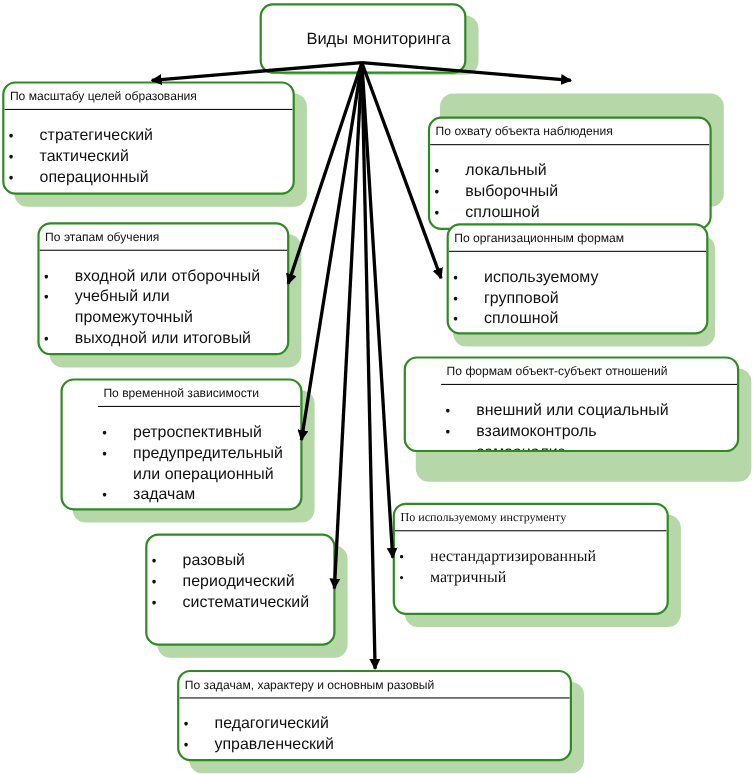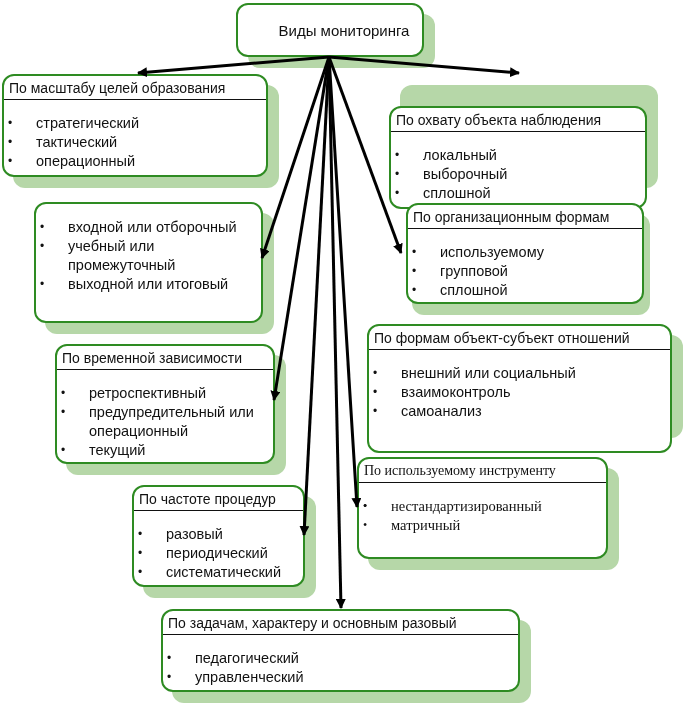--- a/index.html
+++ b/index.html
@@ -1,35 +1,35 @@
 <!DOCTYPE html>
 <html><head>
 <meta charset="utf-8">
 <style>
   html, body { margin: 0; padding: 0; background: #ffffff; }
   body { width: 686px; height: 704px; position: relative; overflow: hidden;
          font-family: "Liberation Sans", sans-serif; color: #111; }
   .shadow { position: absolute; background: #b6d7a8; border-radius: 12px; }
   .box { position: absolute; background: #ffffff; border: 2px solid #2e8b22;
          border-radius: 12px; box-sizing: border-box; overflow: hidden; }
-  .box .hdr { font-size: 14px; line-height: 18px; padding: 3px 0 0 5px; height: 24px;
+  .box .hdr { font-size: 11px; line-height: 18px; padding: 3px 0 0 5px; height: 24px;
               box-sizing: border-box; border-bottom: 1.5px solid #111; white-space: nowrap; }
   .box ul { list-style: none; margin: 0; padding: 14px 0 0 0; }
   .box li { position: relative; font-size: 14.5px; line-height: 19px; padding-left: 32px; }
   .box li .bullet { position: absolute; left: 4px; top: 0; font-size: 12px; }
   .root { position: absolute; background: #fff; border: 2px solid #2e8b22; border-radius: 12px;
           box-sizing: border-box; display: flex; align-items: center; justify-content: center;
           font-size: 15px; }
   svg#arrows { position: absolute; left: 0; top: 0; }
 </style>
 </head>
 <body>
 
 <div class="shadow" style="left:248px;top:14px;width:187px;height:54px;"></div>
-<div class="root" style="left:236px;top:3px;width:188px;height:54px;padding-left:28px;">
+<div class="root" style="left:236px;top:3px;width:188px;height:64px;padding-left:28px;">
   <span>Виды мониторинга</span>
 </div>
 
 <div id="boxes">
     <div class="shadow" style="left: 13px; top: 85px; width: 266px; height: 103px;"></div>
     <div class="box" style="left: 2px; top: 74px; width: 266px; height: 103px;">
       <div class="hdr">По масштабу целей образования</div>
       <ul>
         <li style="max-width: 226px;"><span class="bullet">•</span><span>стратегический</span></li>
         <li style="max-width: 226px;"><span class="bullet">•</span><span>тактический</span></li>
@@ -40,65 +40,65 @@
     <div class="box" style="left: 389px; top: 74px; width: 258px; height: 103px; margin-top: 32px;">
       <div class="hdr">По охвату объекта наблюдения</div>
       <ul>
         <li style="max-width: 218px;"><span class="bullet">•</span><span>локальный</span></li>
         <li style="max-width: 218px;"><span class="bullet">•</span><span>выборочный</span></li>
         <li style="max-width: 218px;"><span class="bullet">•</span><span>сплошной</span></li>
       </ul>
     </div>
     <div class="shadow" style="left: 45px; top: 213px; width: 229px; height: 121px;"></div>
     <div class="box" style="left: 34px; top: 202px; width: 229px; height: 121px;">
+      <div class="hdr">По этапам обучения</div>
       <ul>
         <li style="max-width: 189px;"><span class="bullet">•</span><span>входной или отборочный</span></li>
         <li style="max-width: 150px;"><span class="bullet">•</span><span>учебный или промежуточный</span></li>
         <li style="max-width: 189px;"><span class="bullet">•</span><span>выходной или итоговый</span></li>
       </ul>
     </div>
     <div class="shadow" style="left: 412px; top: 214px; width: 238px; height: 101px;"></div>
     <div class="box" style="left: 406px; top: 203px; width: 238px; height: 101px;">
       <div class="hdr">По организационным формам</div>
       <ul>
         <li style="max-width: 198px;"><span class="bullet">•</span><span>используемому</span></li>
         <li style="max-width: 198px;"><span class="bullet">•</span><span>групповой</span></li>
         <li style="max-width: 198px;"><span class="bullet">•</span><span>сплошной</span></li>
       </ul>
     </div>
     <div class="shadow" style="left: 378px; top: 335px; width: 305px; height: 103px;"></div>
-    <div class="box" style="left: 367px; top: 324px; width: 305px; height: 129px;">
+    <div class="box" style="left: 367px; top: 324px; width: 305px; height: 87px; padding-left: 32px;">
       <div class="hdr">По формам объект-субъект отношений</div>
       <ul>
         <li style="max-width: 265px;"><span class="bullet">•</span><span>внешний или социальный</span></li>
         <li style="max-width: 265px;"><span class="bullet">•</span><span>взаимоконтроль</span></li>
         <li style="max-width: 265px;"><span class="bullet">•</span><span>самоанализ</span></li>
       </ul>
     </div>
     <div class="shadow" style="left: 66px; top: 355px; width: 220px; height: 120px;"></div>
-    <div class="box" style="left: 55px; top: 344px; width: 220px; height: 120px;">
+    <div class="box" style="left: 55px; top: 344px; width: 220px; height: 120px; padding-left: 32px;">
       <div class="hdr">По временной зависимости</div>
       <ul>
         <li style="max-width: 180px;"><span class="bullet">•</span><span>ретроспективный</span></li>
         <li style="max-width: 180px;"><span class="bullet">•</span><span>предупредительный или операционный</span></li>
-        <li style="max-width: 180px;"><span class="bullet">•</span><span>текущий</span></li>
+        <li style="max-width: 180px;"><span class="bullet">•</span><span>задачам</span></li>
       </ul>
     </div>
     <div class="shadow" style="left: 368px; top: 468px; width: 251px; height: 102px;"></div>
     <div class="box" style="left: 357px; top: 457px; width: 251px; height: 102px; font-family: Liberation Serif, serif;">
       <div class="hdr">По используемому инструменту</div>
       <ul>
         <li style="max-width: 211px;"><span class="bullet">•</span></li>
         <li style="max-width: 211px;"><span class="bullet">•</span><span>нестандартизированный</span></li>
         <li style="max-width: 211px;"><span class="bullet">•</span><span>матричный</span></li>
       </ul>
     </div>
     <div class="shadow" style="left: 143px; top: 496px; width: 173px; height: 102px;"></div>
     <div class="box" style="left: 132px; top: 485px; width: 173px; height: 102px;">
-      <div class="hdr">По частоте процедур</div>
       <ul>
         <li style="max-width: 133px;"><span class="bullet">•</span><span>разовый</span></li>
         <li style="max-width: 133px;"><span class="bullet">•</span><span>периодический</span></li>
         <li style="max-width: 133px;"><span class="bullet">•</span><span>систематический</span></li>
       </ul>
     </div>
     <div class="shadow" style="left: 172px; top: 620px; width: 359px; height: 83px;"></div>
     <div class="box" style="left: 161px; top: 609px; width: 359px; height: 83px;">
       <div class="hdr">По задачам, характеру и основным разовый</div>
       <ul>

